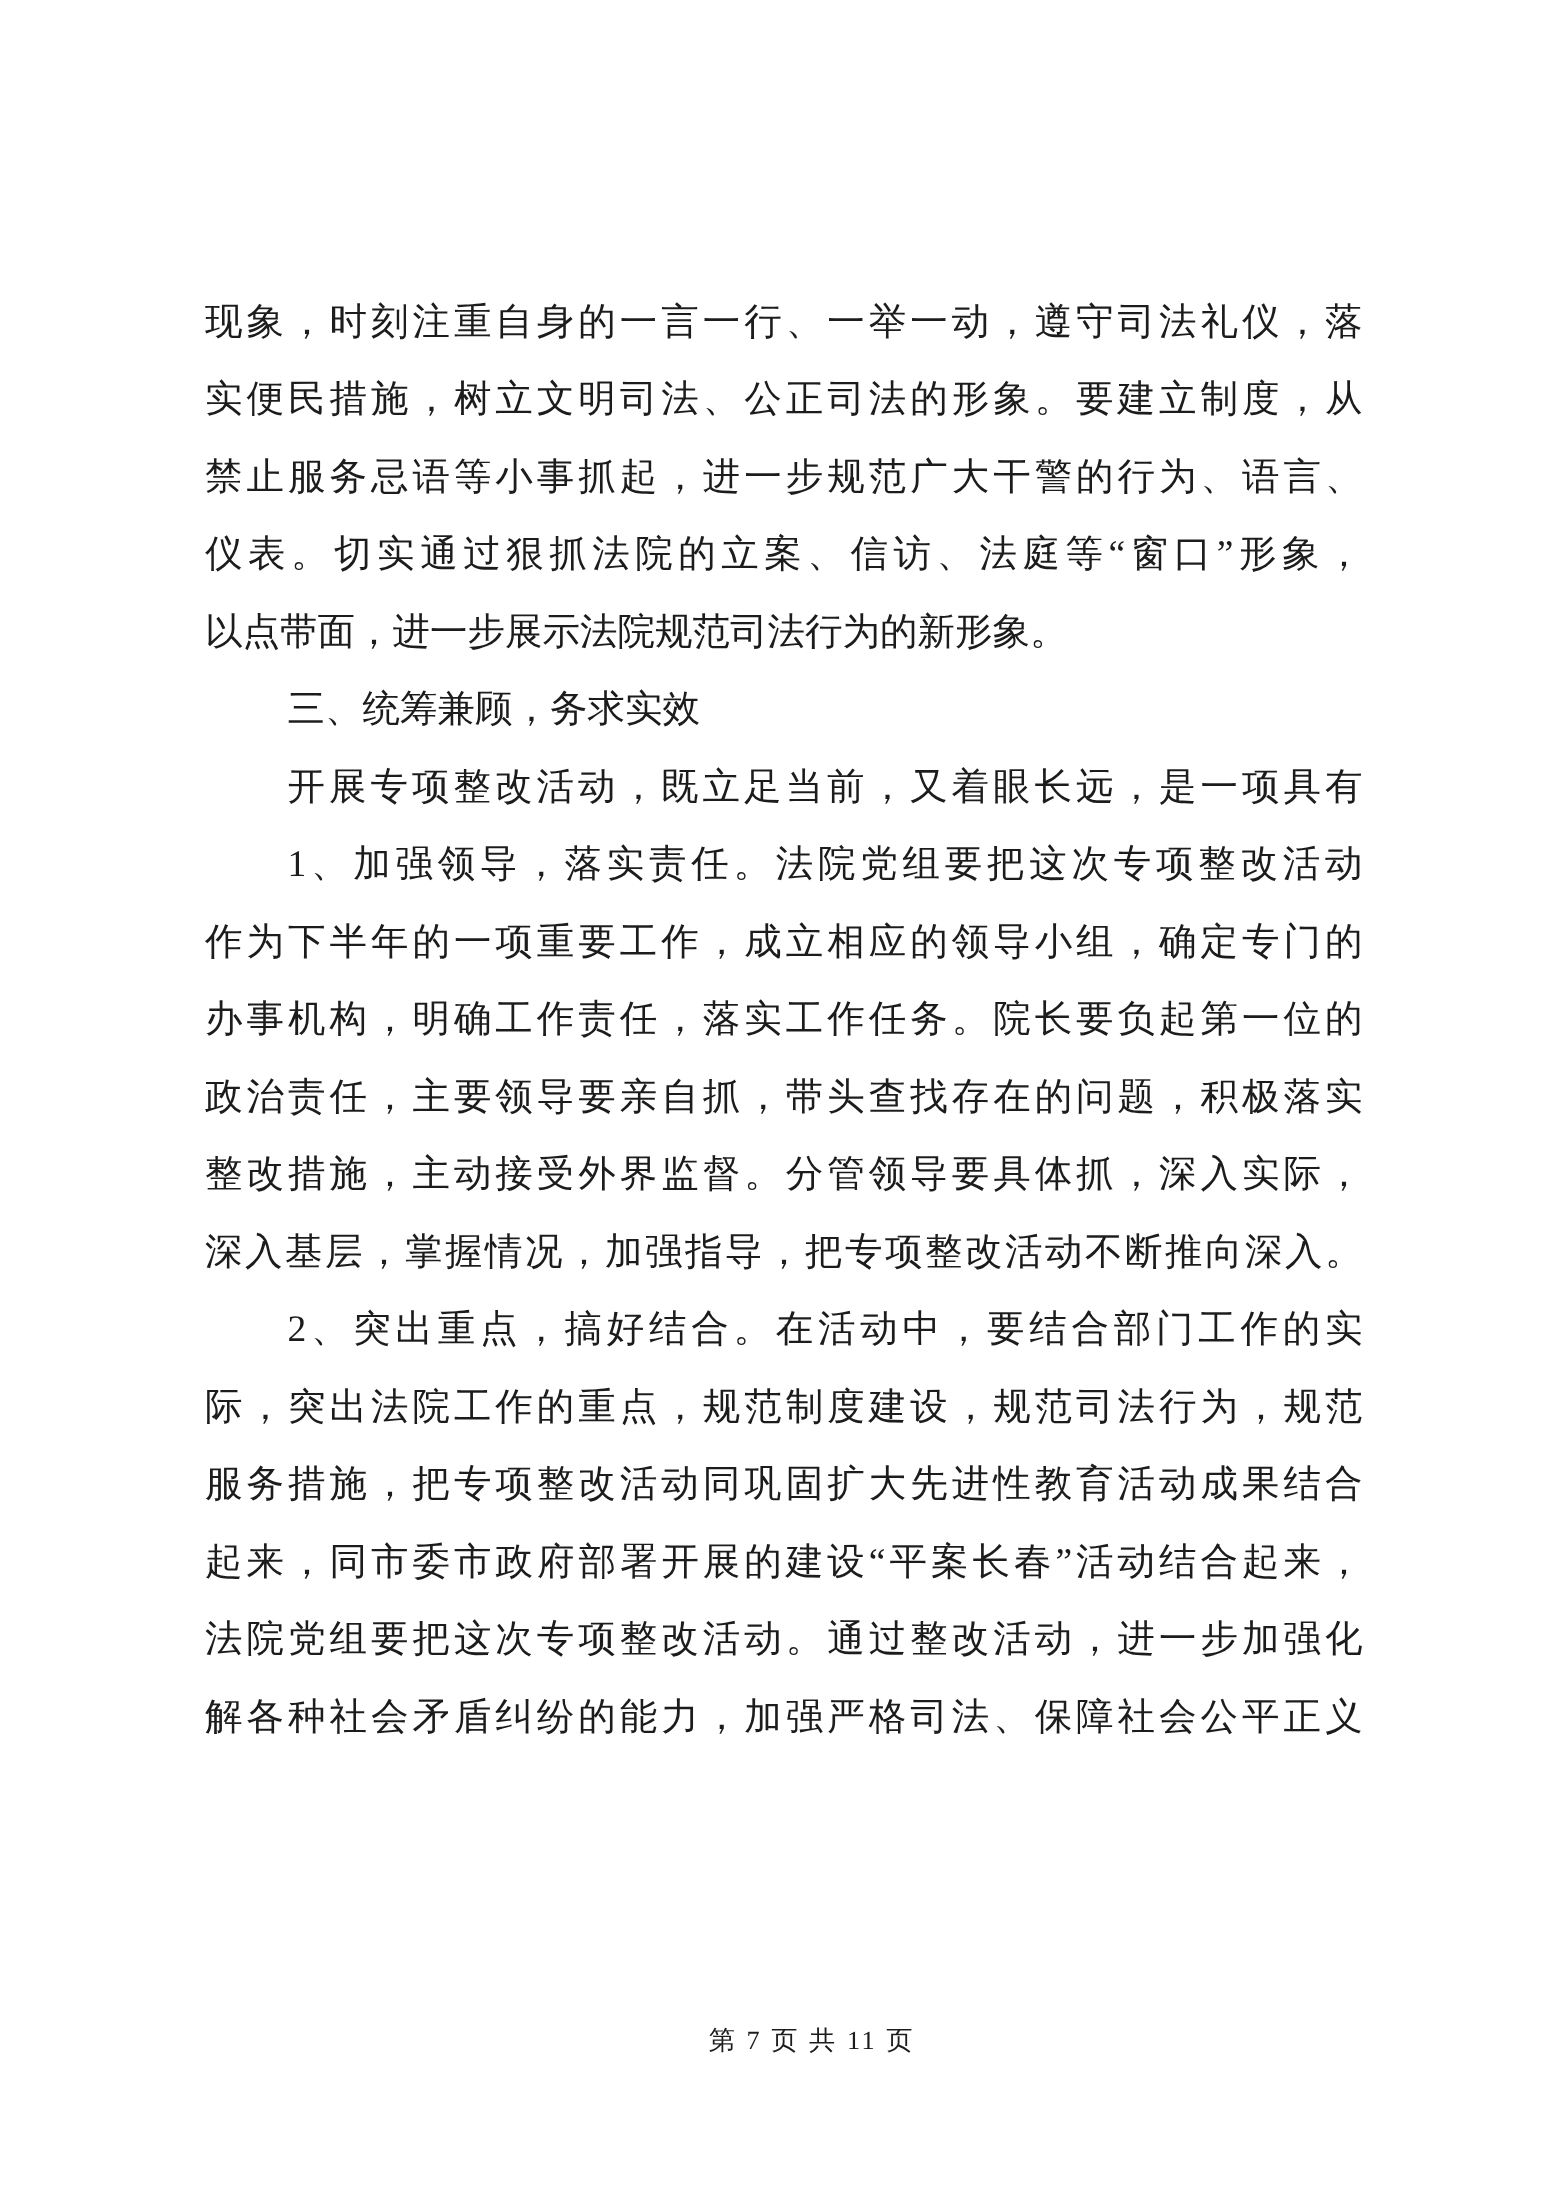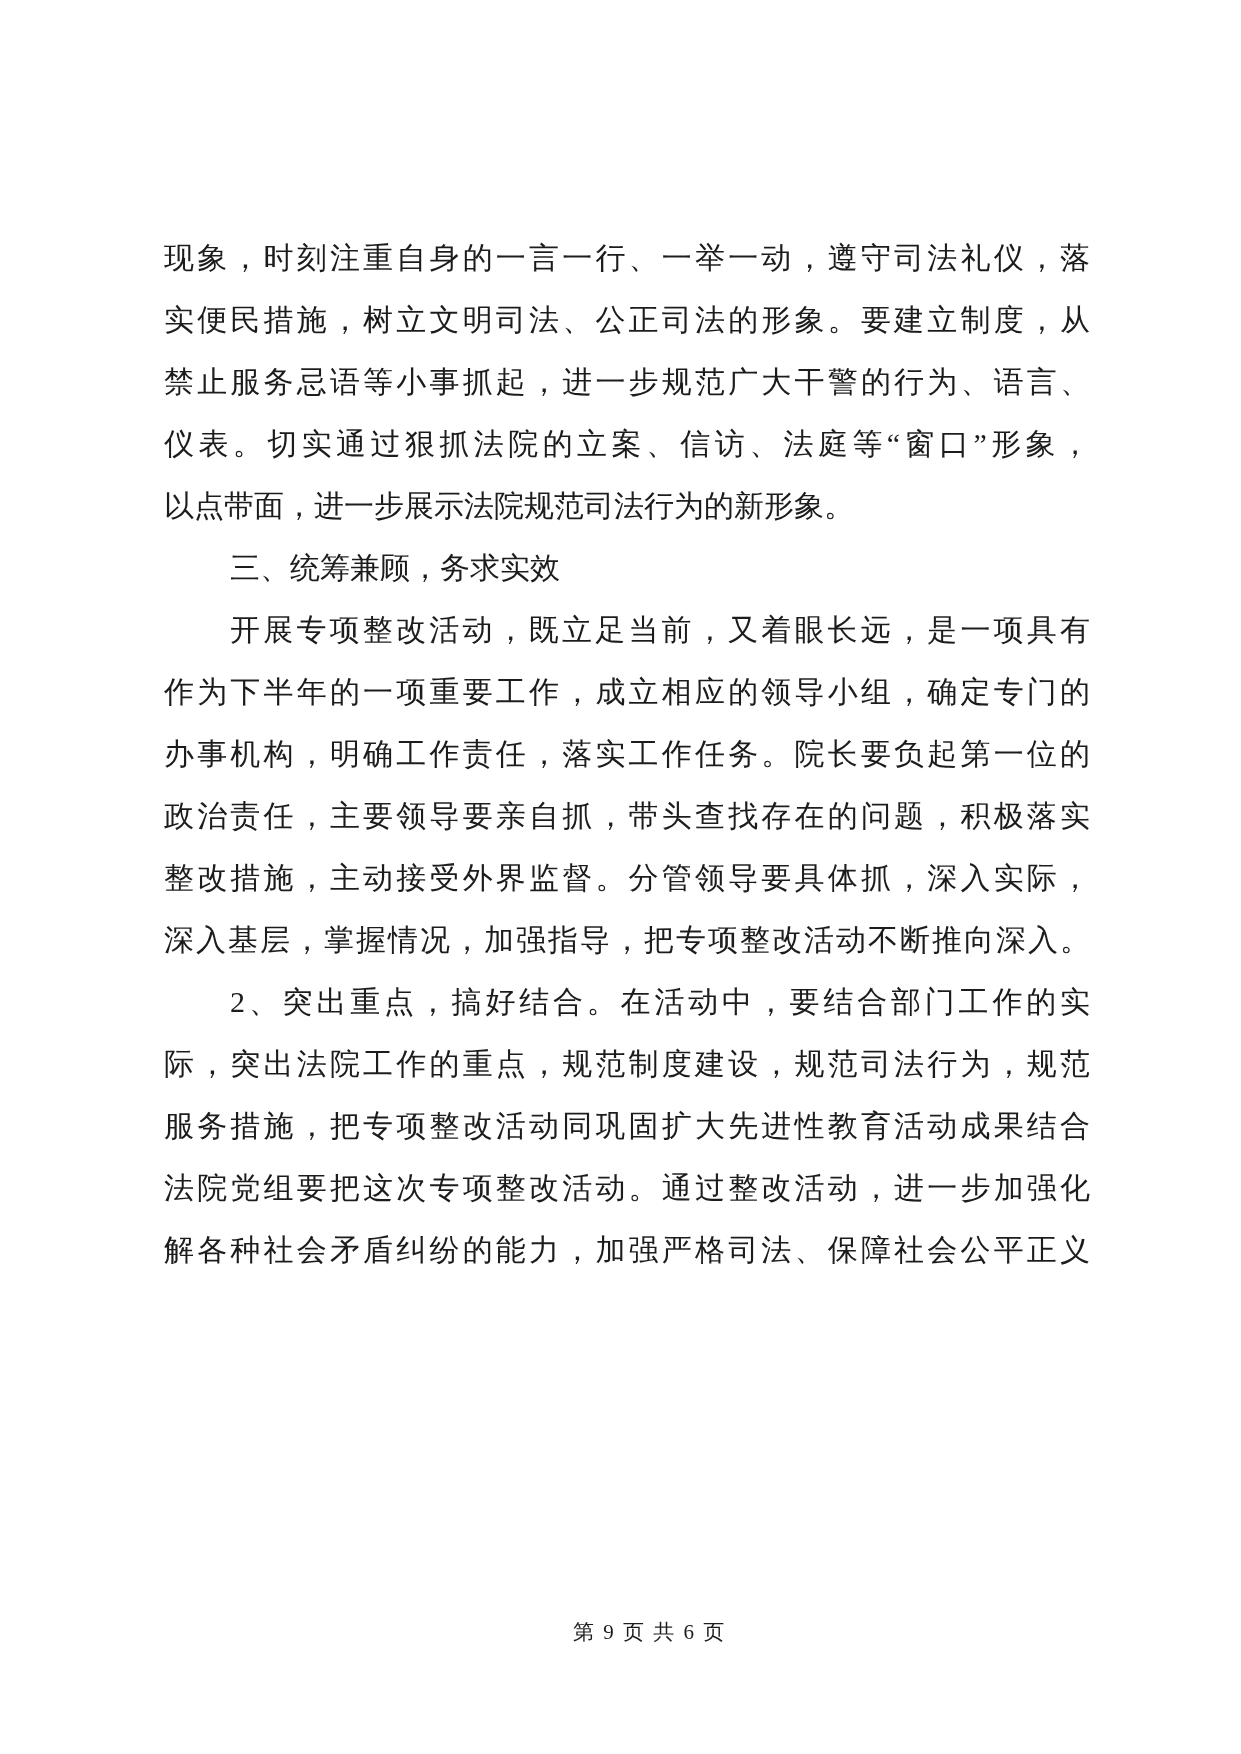--- a/index.html
+++ b/index.html
@@ -60,29 +60,31 @@
 <div class="page">
 
   <div class="text-body">
     <div class="ln j">现象，时刻注重自身的一言一行、一举一动，遵守司法礼仪，落</div>
     <div class="ln j">实便民措施，树立文明司法、公正司法的形象。要建立制度，从</div>
     <div class="ln j">禁止服务忌语等小事抓起，进一步规范广大干警的行为、语言、</div>
     <div class="ln j">仪表。切实通过狠抓法院的立案、信访、法庭等“窗口”形象，</div>
     <div class="ln">以点带面，进一步展示法院规范司法行为的新形象。</div>
     <div class="ln ind">三、统筹兼顾，务求实效</div>
     <div class="ln ind j">开展专项整改活动，既立足当前，又着眼长远，是一项具有</div>
+    <div class="ln ind j">1、加强领导，落实责任。法院党组要把这次专项整改活动</div>
     <div class="ln j">作为下半年的一项重要工作，成立相应的领导小组，确定专门的</div>
     <div class="ln j">办事机构，明确工作责任，落实工作任务。院长要负起第一位的</div>
     <div class="ln j">政治责任，主要领导要亲自抓，带头查找存在的问题，积极落实</div>
     <div class="ln j">整改措施，主动接受外界监督。分管领导要具体抓，深入实际，</div>
     <div class="ln j">深入基层，掌握情况，加强指导，把专项整改活动不断推向深入。</div>
     <div class="ln ind j">2、突出重点，搞好结合。在活动中，要结合部门工作的实</div>
     <div class="ln j">际，突出法院工作的重点，规范制度建设，规范司法行为，规范</div>
     <div class="ln j">服务措施，把专项整改活动同巩固扩大先进性教育活动成果结合</div>
+    <div class="ln j">起来，同市委市政府部署开展的建设“平案长春”活动结合起来，</div>
     <div class="ln j">法院党组要把这次专项整改活动。通过整改活动，进一步加强化</div>
     <div class="ln j">解各种社会矛盾纠纷的能力，加强严格司法、保障社会公平正义</div>
   </div>
 
   <div class="footer">
-    <span>第 9 页 共 6 页</span>
+    <span>第 7 页 共 11 页</span>
   </div>
 
 </div>
 
 </body></html>

